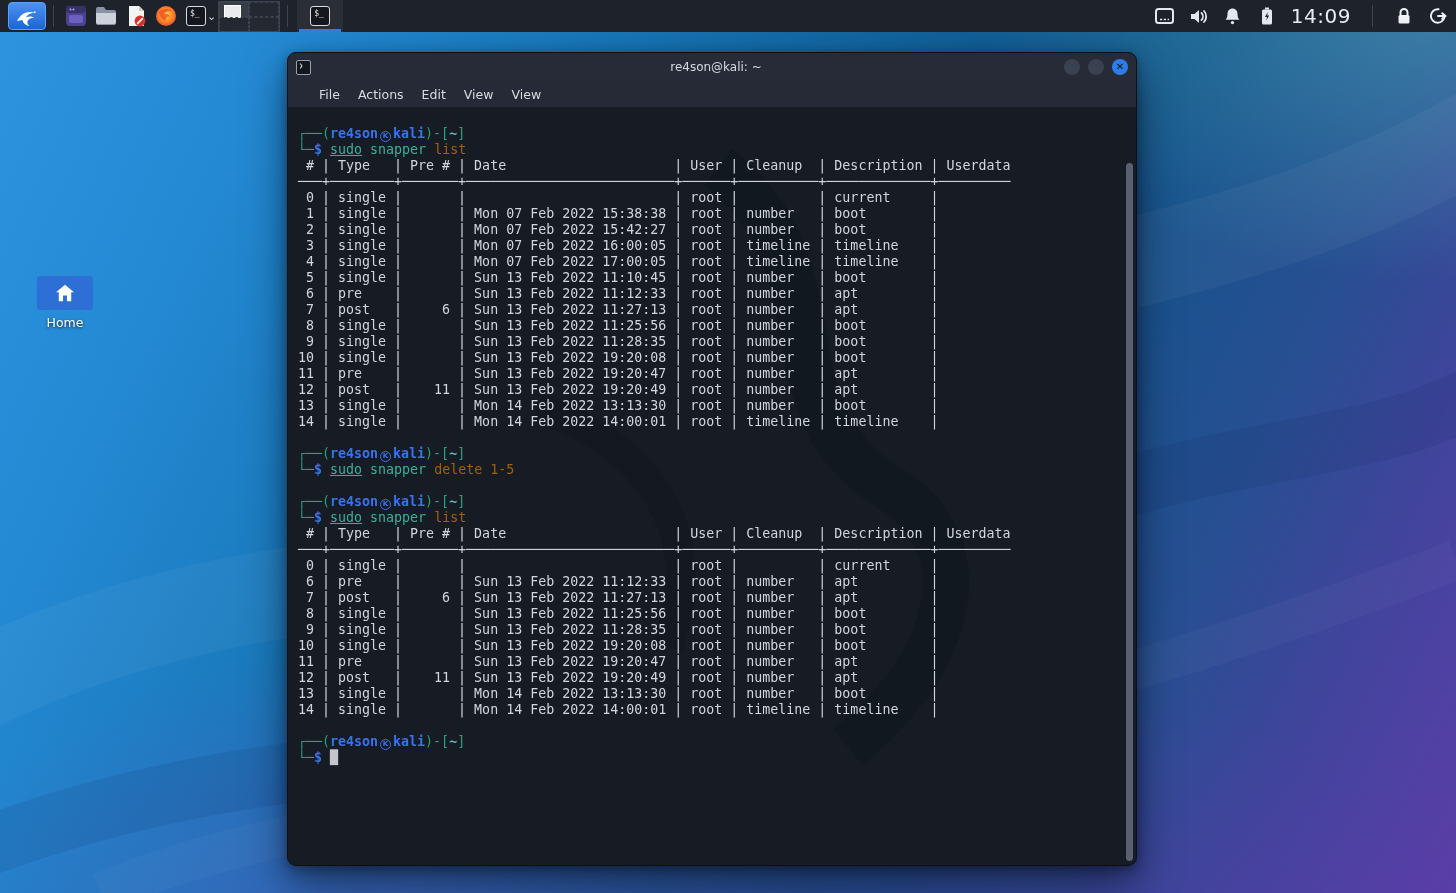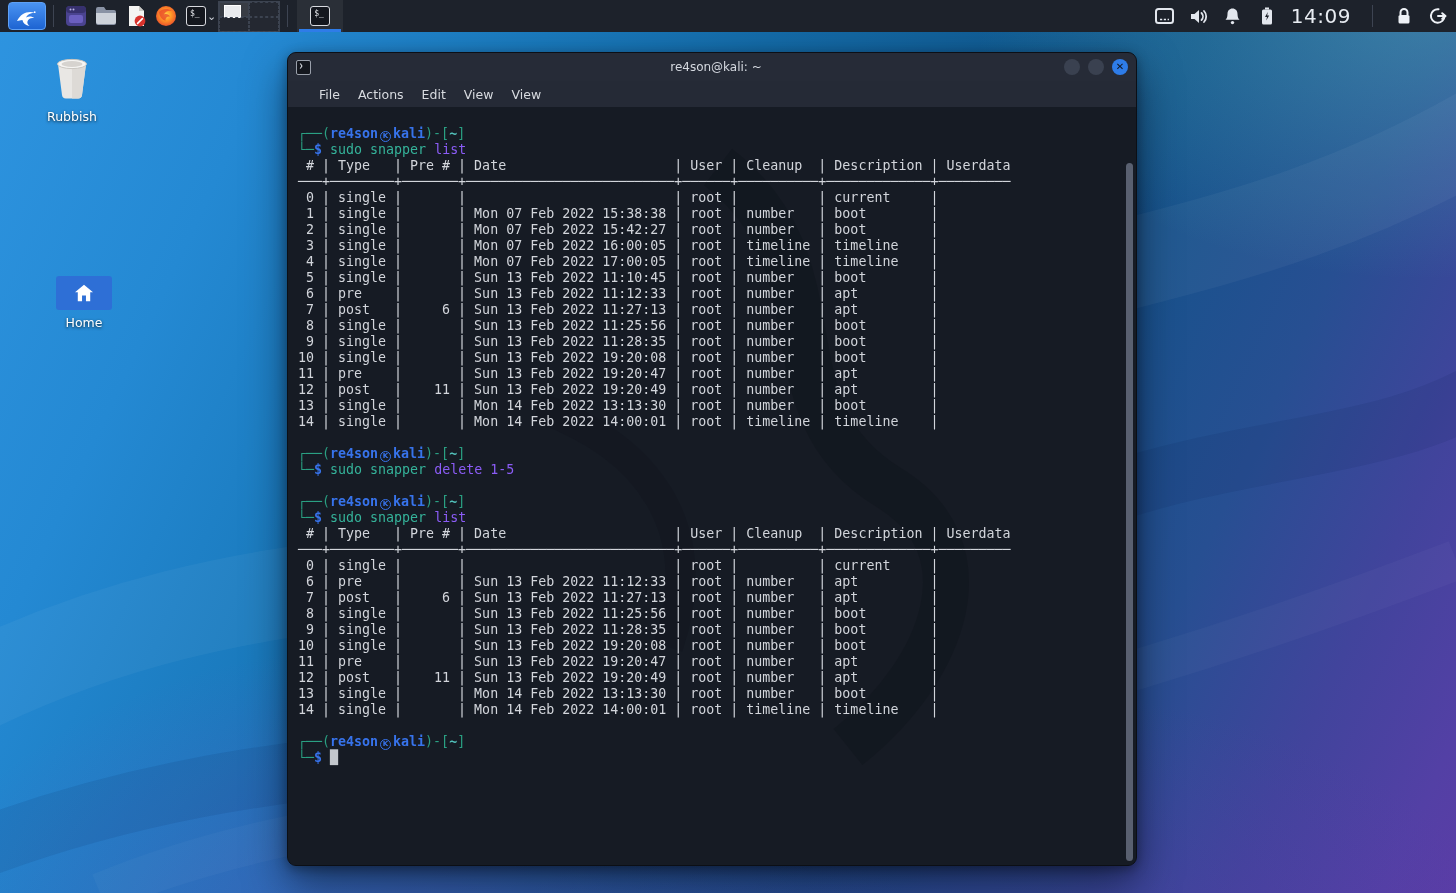--- a/index.html
+++ b/index.html
@@ -51,22 +51,22 @@
   .menubar .mitem{color:#d8dbe0;font-size:12.5px;padding:3px 9px;border-radius:3px;cursor:pointer;}
   .term-body{position:absolute;left:0;right:0;top:54px;bottom:0;background:#161b24;overflow:hidden;}
   .term-watermark{position:absolute;inset:0;pointer-events:none;}
   .term-lines{position:relative;padding:19px 4px 8px 10px;font-family:"DejaVu Sans Mono",monospace;font-size:13.3px;line-height:16px;white-space:pre;}
   .tl{height:16px;}
   .c-frame{color:#2aa083;}
   .c-user{color:#3773eb;font-weight:bold;}
   .c-path{color:#52c0ba;font-weight:bold;}
   .c-dollar{color:#3773eb;font-weight:bold;}
   .c-cmd{color:#35b39a;}
-  .c-ul{color:#35b39a;}
-  .c-arg{color:#8b5cf6;}
+  .c-ul{color:#35b39a;text-decoration:underline;}
+  .c-arg{color:#a16207;}
   .c-fg{color:#d2d5db;}
   .cursor{color:#c3c7cd;}
   .ksym{display:inline-flex;width:11px;height:11px;border:1.3px solid #3773eb;border-radius:50%;align-items:center;justify-content:center;
     font-size:7px;font-weight:bold;color:#3773eb;vertical-align:0px;margin:0 2px;box-sizing:border-box;font-family:"DejaVu Sans",sans-serif;}
   .scrollbar{position:absolute;top:56px;bottom:4px;right:2px;width:8px;}
   .scroll-thumb{position:absolute;top:0;bottom:0;left:0;width:7px;background:#596070;border-radius:4px;cursor:pointer;}
 </style>
 </head>
 <body>
 
@@ -183,32 +183,23 @@
       <div class="trayicon">
         <svg width="18" height="18" viewBox="0 0 18 18">
             <path d="M15.5 9 A6.8 6.8 0 1 1 9.5 2.2" stroke="#eef1f6" stroke-width="2" fill="none" stroke-linecap="round"></path>
             <path d="M9 9 h7" stroke="#eef1f6" stroke-width="2" stroke-linecap="round"></path>
             <path d="M13.2 6.2 L16.5 9 L13.2 11.8" stroke="#eef1f6" stroke-width="2" fill="none" stroke-linecap="round" stroke-linejoin="round"></path>
           </svg>
       </div>
     </div>
   </div>
 
-  <div class="dicon" style="left:20px;top:54px;">
-    <svg width="48" height="50" viewBox="0 0 48 50">
-      <path d="M10 10 h28 l-4 31 c-0.2 2.2 -1.6 3.4 -3.8 3.4 h-12.4 c-2.2 0 -3.6 -1.2 -3.8 -3.4 Z" fill="#e9e7e4"></path>
-      <path d="M24 10 h14 l-4 31 c-0.2 2.2 -1.6 3.4 -3.8 3.4 h-6.2 Z" fill="#dddad6"></path>
-      <ellipse cx="24" cy="10" rx="14.5" ry="4.6" fill="#f6f5f3" stroke="#c9c6c1" stroke-width="1"></ellipse>
-      <ellipse cx="24" cy="10" rx="10.5" ry="3" fill="#d6d3cf"></ellipse>
-    </svg>
-    <div class="label">Rubbish</div>
-  </div>
-
-
-  <div class="dicon" style="left:32px;top:276px;">
+
+
+  <div class="dicon" style="left:13px;top:276px;">
     <div class="home-plate">
       <svg width="20" height="18" viewBox="0 0 24 22">
         <path d="M12 1 L23 10 h-3.4 V21 h-5.2 v-7 h-4.8 v7 H4.4 V10 H1 Z" fill="#ffffff"></path>
       </svg>
     </div>
     <div class="label">Home</div>
   </div>
 
   <div class="window">
     <div class="titlebar">

